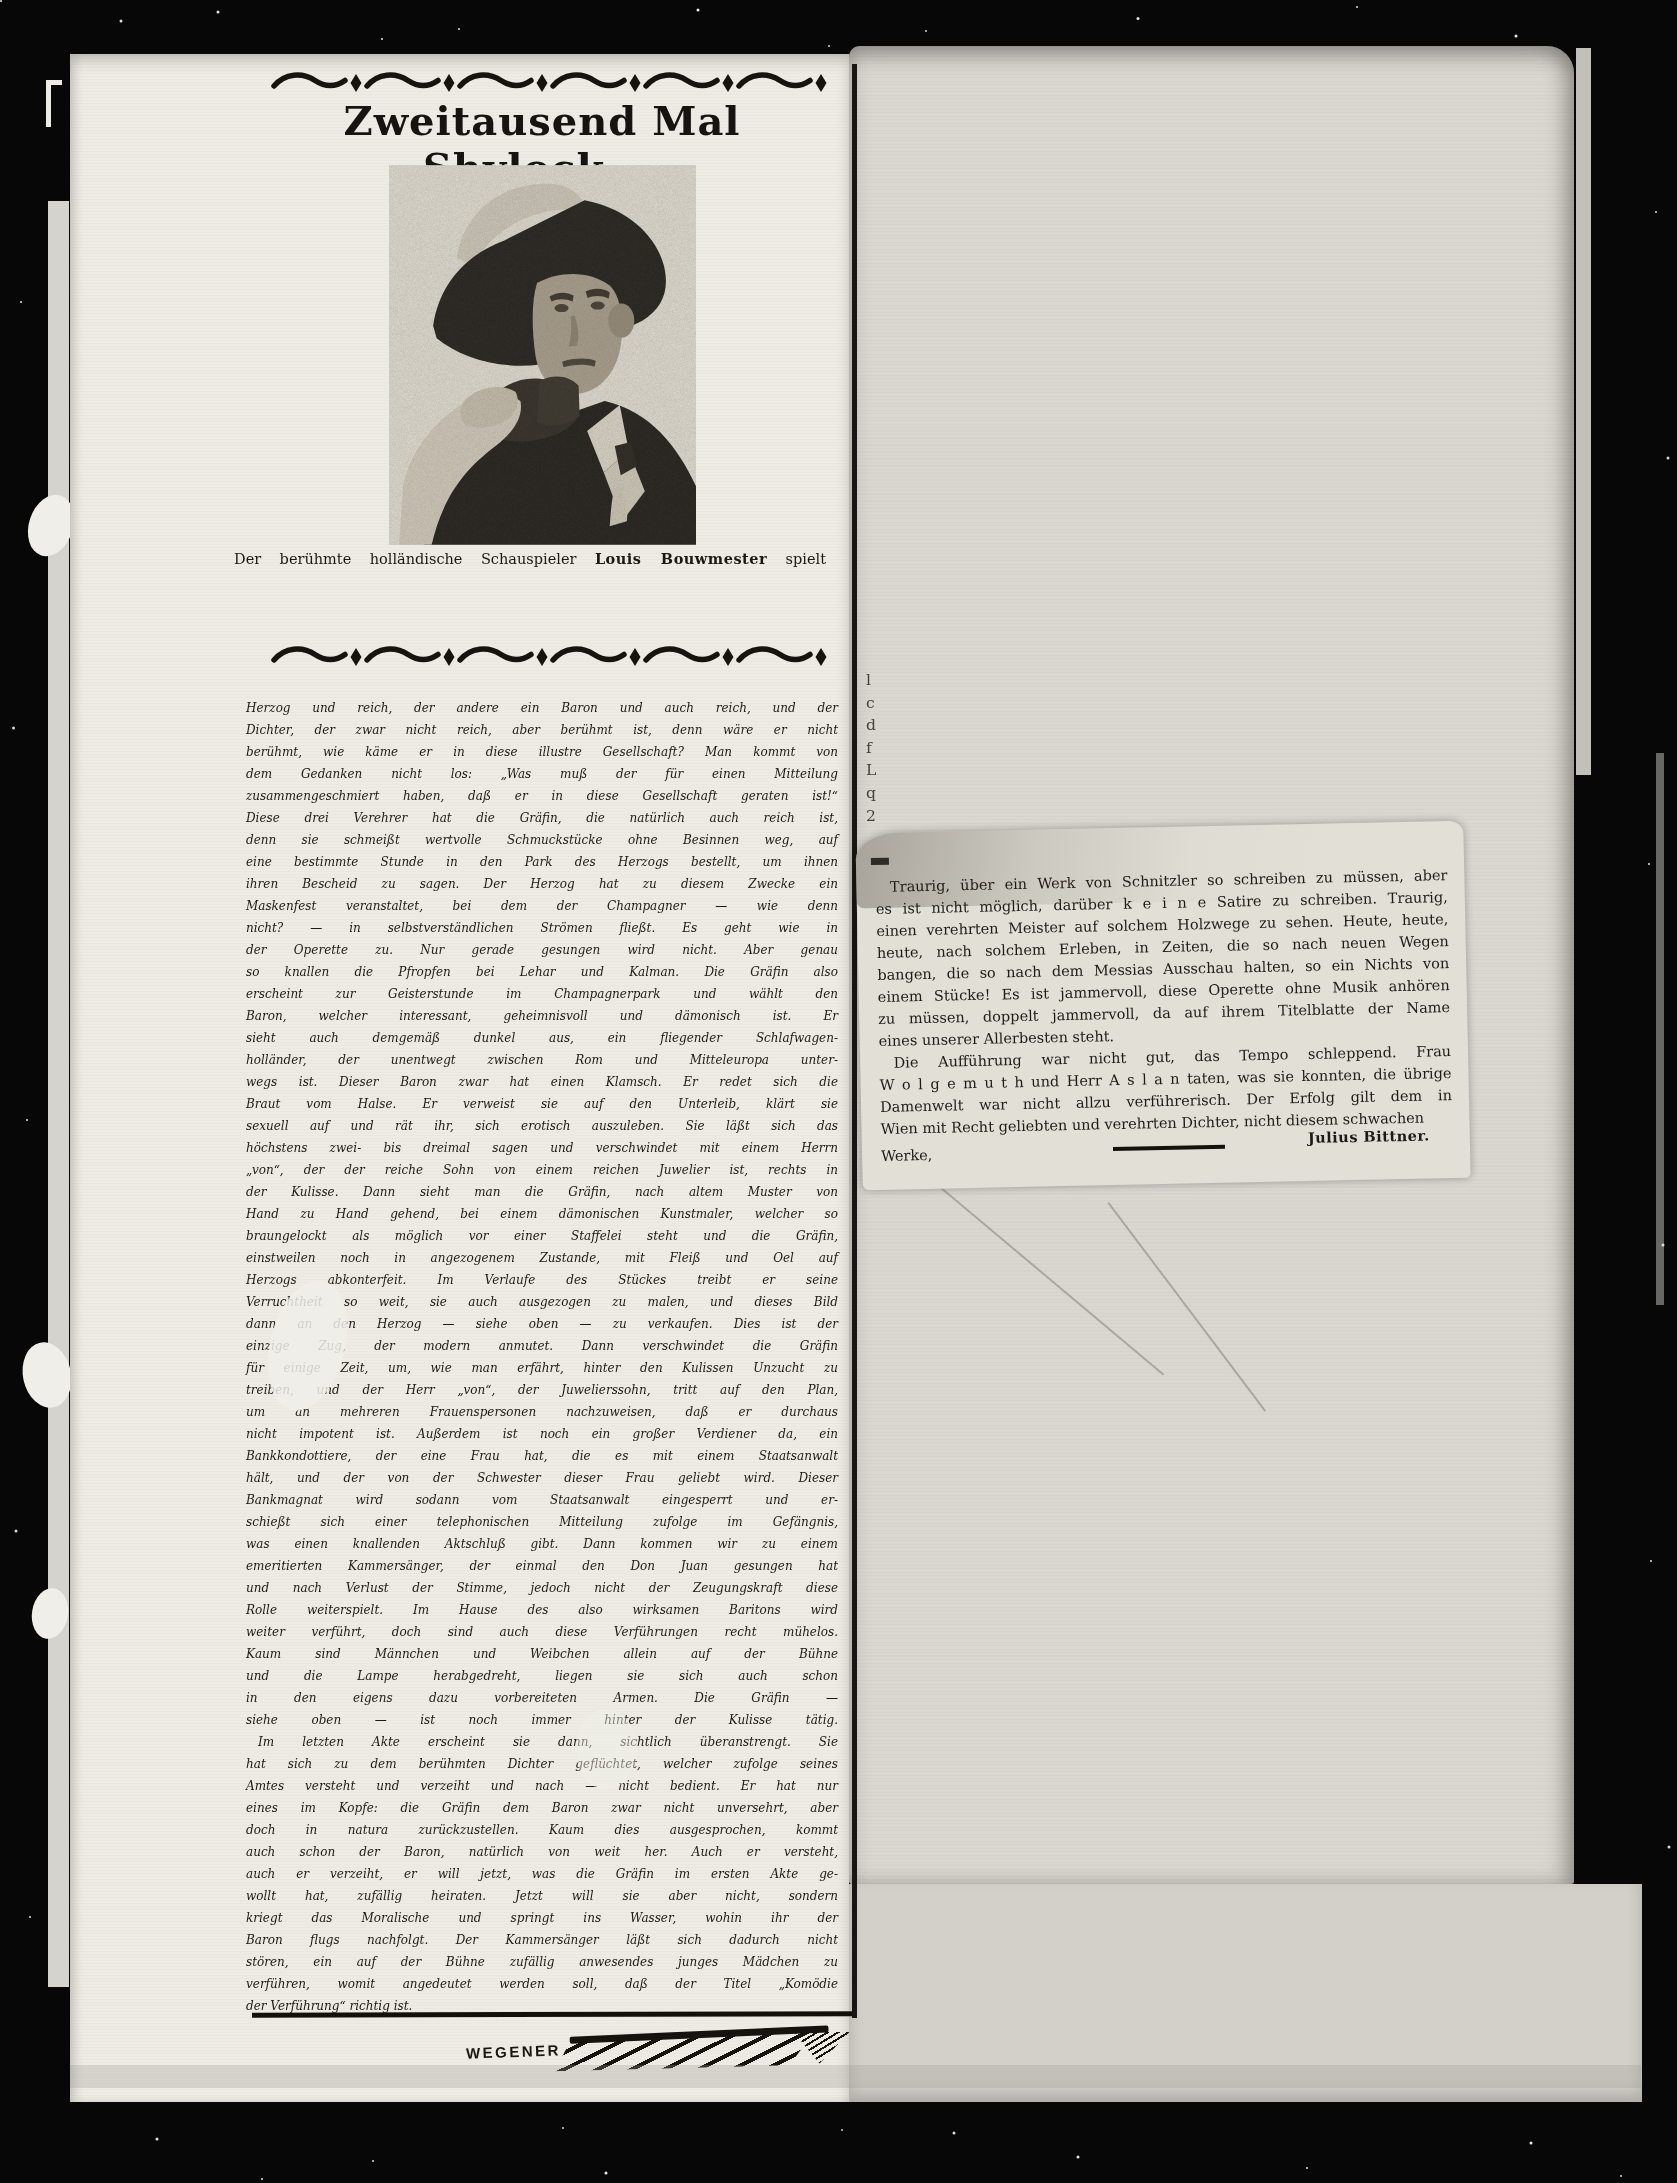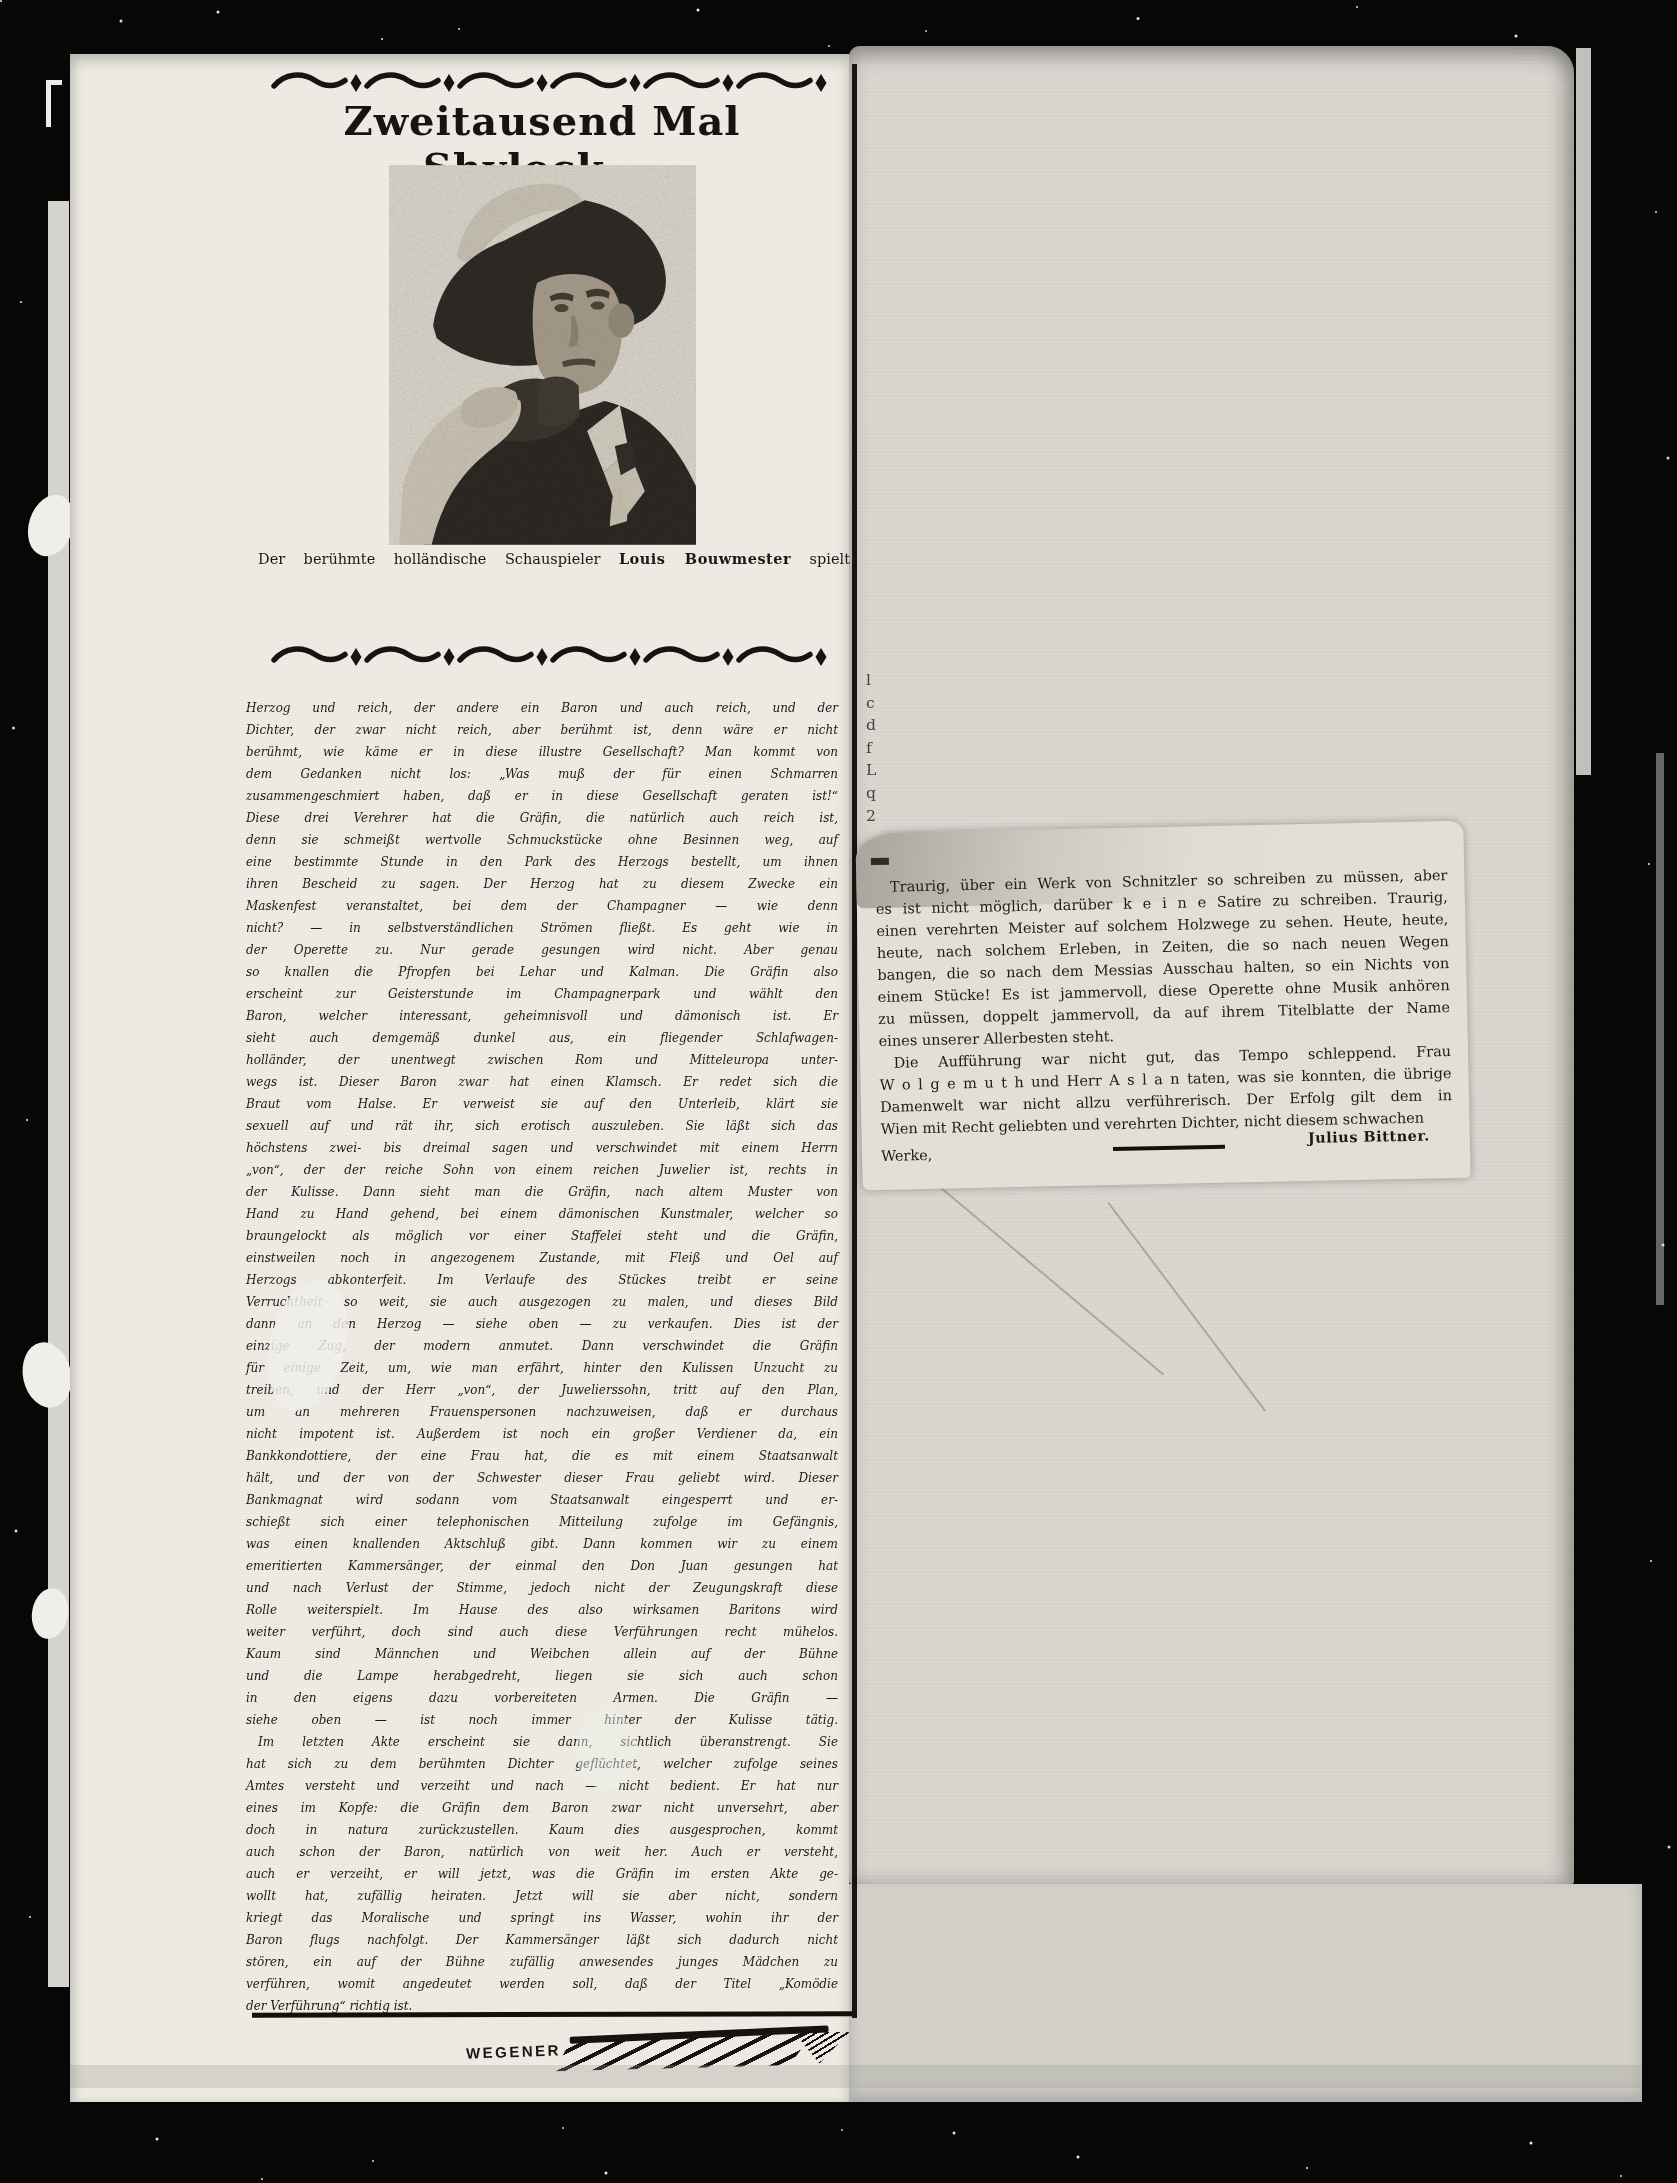--- a/index.html
+++ b/index.html
@@ -63,21 +63,21 @@
   
   .wavyrule{position:absolute;left:200px;width:561px;height:22px;}
   .rule-top{top:18px;}
   .rule-mid{top:592px;}
   .title{
     position:absolute;left:176px;top:43px;width:592px;margin:0;
     font-size:40px;font-weight:700;letter-spacing:1px;text-align:center;
     color:#161310;
   }
   .photo{position:absolute;left:319px;top:111px;width:307px;height:380px;overflow:hidden;}
-  .caption{position:absolute;left:188px;top:495px;width:592px;font-size:14.5px;line-height:20.6px;color:#1c1813;}
+  .caption{position:absolute;left:164px;top:495px;width:592px;font-size:14.5px;line-height:20.6px;color:#1c1813;}
   .caption b{letter-spacing:0.5px;}
   .maintext{position:absolute;left:176px;top:643px;width:592px;font-size:12px;line-height:22px;color:#1d1914;font-style:italic;}
   .tline{text-align:justify;text-align-last:justify;}
   .maintext .tline:last-child{text-align-last:left;}
   .caption .tline{text-align:justify;text-align-last:justify;}
   .smudge{position:absolute;border-radius:50%;background:rgba(240,239,233,.85);}
   .smudge1{left:200px;top:1225px;width:75px;height:133px;transform:rotate(14deg);}
   .smudge2{left:506px;top:1655px;width:61px;height:81px;opacity:.55;}
   .bottom-rule{position:absolute;left:182px;top:1958px;width:605px;height:4.5px;background:#131009;transform:rotate(-.15deg);}
 
@@ -202,21 +202,21 @@
       <use href="#wseg" x="372"></use>
     <use href="#wseg" x="558"></use>
       <use href="#wseg" x="744"></use>
       <use href="#wseg" x="930"></use>
   </svg>
 
   <div class="maintext">
       <div class="tline">Herzog und reich, der andere ein Baron und auch reich, und der</div>
       <div class="tline">Dichter, der zwar nicht reich, aber berühmt ist, denn wäre er nicht</div>
       <div class="tline">berühmt, wie käme er in diese illustre Gesellschaft? Man kommt von</div>
-      <div class="tline">dem Gedanken nicht los: „Was muß der für einen Schmarren</div>
+      <div class="tline">dem Gedanken nicht los: „Was muß der für einen Mitteilung</div>
       <div class="tline">zusammengeschmiert haben, daß er in diese Gesellschaft geraten ist!“</div>
       <div class="tline">Diese drei Verehrer hat die Gräfin, die natürlich auch reich ist,</div>
       <div class="tline">denn sie schmeißt wertvolle Schmuckstücke ohne Besinnen weg, auf</div>
       <div class="tline">eine bestimmte Stunde in den Park des Herzogs bestellt, um ihnen</div>
       <div class="tline">ihren Bescheid zu sagen. Der Herzog hat zu diesem Zwecke ein</div>
       <div class="tline">Maskenfest veranstaltet, bei dem der Champagner — wie denn</div>
       <div class="tline">nicht? — in selbstverständlichen Strömen fließt. Es geht wie in</div>
       <div class="tline">der Operette zu. Nur gerade gesungen wird nicht. Aber genau</div>
       <div class="tline">so knallen die Pfropfen bei Lehar und Kalman. Die Gräfin also</div>
       <div class="tline">erscheint zur Geisterstunde im Champagnerpark und wählt den</div>

